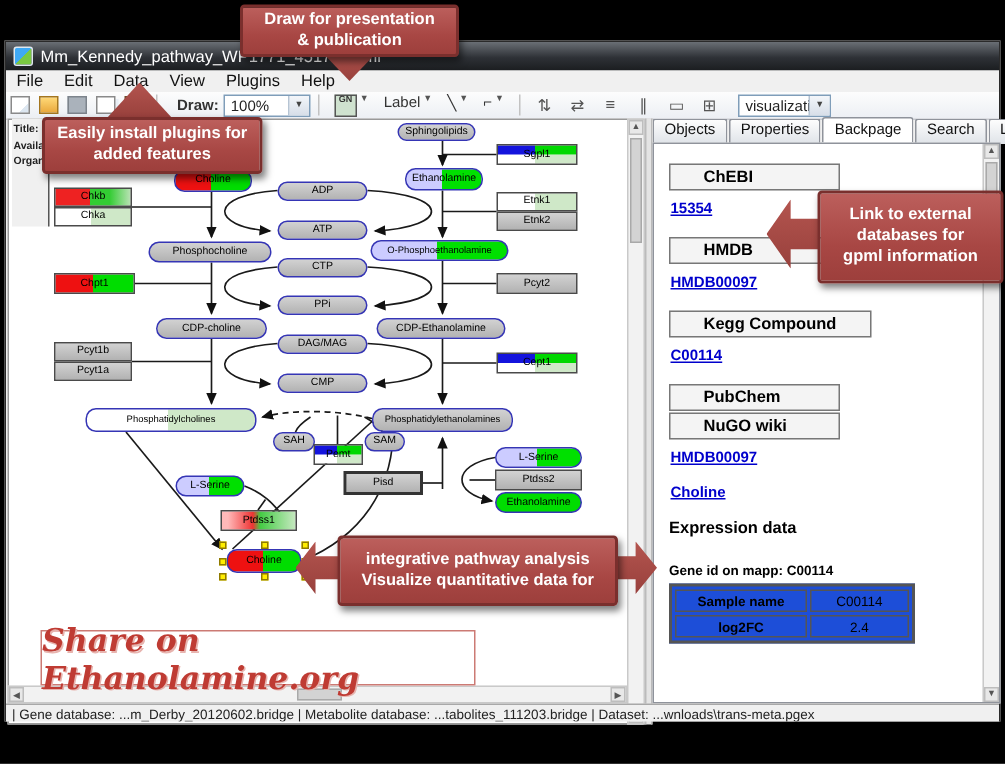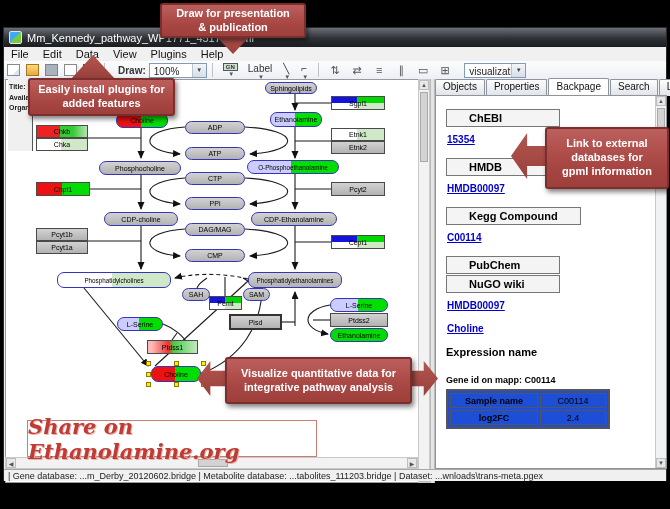--- a/index.html
+++ b/index.html
@@ -23,21 +23,21 @@
   .ic-open-folder{background:linear-gradient(#ffd978,#e9a83c);border-color:#a4761f;}
   .ic-save{background:#aab2bb;border-color:#7d848c;}
   .ic-copy{background:#fff;box-shadow:2px 2px 0 #e8eef5;}
   .ic-paste{background:linear-gradient(#c6906a,#9a6a42);border-color:#6f4a2a;}
   .tsep{width:1px;height:14px;background:#c2c2c2;margin:0 5px;}
   .zoomlabel{margin:0 3px 0 8px;font-weight:bold;color:#333;}
   .combo{height:15px;background:#fff;border:1px solid #7f9db9;display:flex;align-items:flex-end;
          font-size:10px;padding-left:4px;box-sizing:border-box;position:relative;}
   .combo .dd{position:absolute;right:0;top:0;width:13px;height:100%;background:linear-gradient(#f3f6fa,#d7dee8);
              border-left:1px solid #b6c4d3;font-size:6px;display:flex;align-items:center;justify-content:center;color:#444;}
-  .toolbtn{display:flex;align-items:center;border:1px solid transparent;padding:0 3px;height:15px;margin:0 1px;color:#333;flex-direction:column;}
+  .toolbtn{display:flex;border:1px solid transparent;padding:0 3px;height:15px;margin:0 1px;color:#333;}
   .toolbtn .gnbox{border:1px solid #555;background:#cfe2cf;font-size:6px;padding:0 2px;font-weight:bold;}
   .toolbtn .ddv{font-size:6px;margin-left:2px;color:#555;}
   .alignbtn{width:18px;height:15px;display:flex;align-items:center;justify-content:center;color:#555;font-size:11px;margin:0 2px;}
   
   .canvas{position:absolute;left:1px;top:51px;width:424px;height:404px;background:#fff;border:1px solid #999;box-sizing:border-box;}
   .infostrip{position:absolute;left:4px;top:51px;width:25px;height:72px;background:#f0f0f0;border-right:1px solid #555;
              font-size:7px;font-weight:bold;color:#222;padding:3px 1px;box-sizing:border-box;line-height:1.5;overflow:hidden;}
   .vscroll{position:absolute;left:414px;top:51px;width:12px;height:404px;background:#f2f2f2;border:1px solid #c9c9c9;box-sizing:border-box;}
   .hscroll{position:absolute;left:1px;top:429px;width:413px;height:12px;background:#f2f2f2;border:1px solid #c9c9c9;box-sizing:border-box;}
   .sarrow{position:absolute;width:10px;height:10px;background:#e8e8e8;border:1px solid #bdbdbd;box-sizing:border-box;
@@ -204,21 +204,21 @@
         <div><span class="bp-header">ChEBI</span></div>
           <div class="bp-val"><a class="bp-link" href="#">15354</a></div>
           <div><span class="bp-header">HMDB</span></div>
           <div class="bp-val"><a class="bp-link" href="#">HMDB00097</a></div>
           <div><span class="bp-header">Kegg Compound</span></div>
           <div class="bp-val"><a class="bp-link" href="#">C00114</a></div>
           <div><span class="bp-header">PubChem</span></div>
           <div><span class="bp-header">NuGO wiki</span></div>
           <div class="bp-val"><a class="bp-link" href="#">HMDB00097</a></div>
           <div class="bp-val"><a class="bp-link" href="#">Choline</a></div>
-          <div class="exp-head">Expression name</div>
+          <div class="exp-head">Expression data</div>
         <div class="geneid">Gene id on mapp: C00114</div>
         <table class="exp">
             <tbody id="exp-tbody">
               <tr>
                 <td class="k">Sample name</td>
                 <td class="v">C00114</td>
               </tr>
               <tr>
                 <td class="k">log2FC</td>
                 <td class="v">2.4</td>
@@ -410,22 +410,22 @@
   <div class="cArrow arr-up" style="left:71px;top:55px;width:44px;height:24px;"></div>
 
   <div class="callout" id="co-link" style="left:545px;top:127px;width:120px;height:58px;font-size:11px;">
       <div class="cl">Link to external</div>
       <div class="cl">databases for</div>
       <div class="cl">gpml information</div>
     </div>
   <div class="cArrow arr-left" style="left:511px;top:133px;width:35px;height:46px;"></div>
 
   <div class="callout" id="co-visualize" style="left:225px;top:357px;width:183px;height:43px;font-size:11px;">
+      <div class="cl">integrative pathway analysis</div>
       <div class="cl">Visualize quantitative data  for</div>
-      <div class="cl">integrative pathway analysis</div>
     </div>
   <div class="cArrow arr-left" style="left:197px;top:361px;width:29px;height:35px;"></div>
   <div class="cArrow arr-right" style="left:407px;top:361px;width:31px;height:35px;"></div>
 
   <div class="sharebox">
     <span class="sharetext">Share on Ethanolamine.org</span>
   </div>
 
 </div>
 

